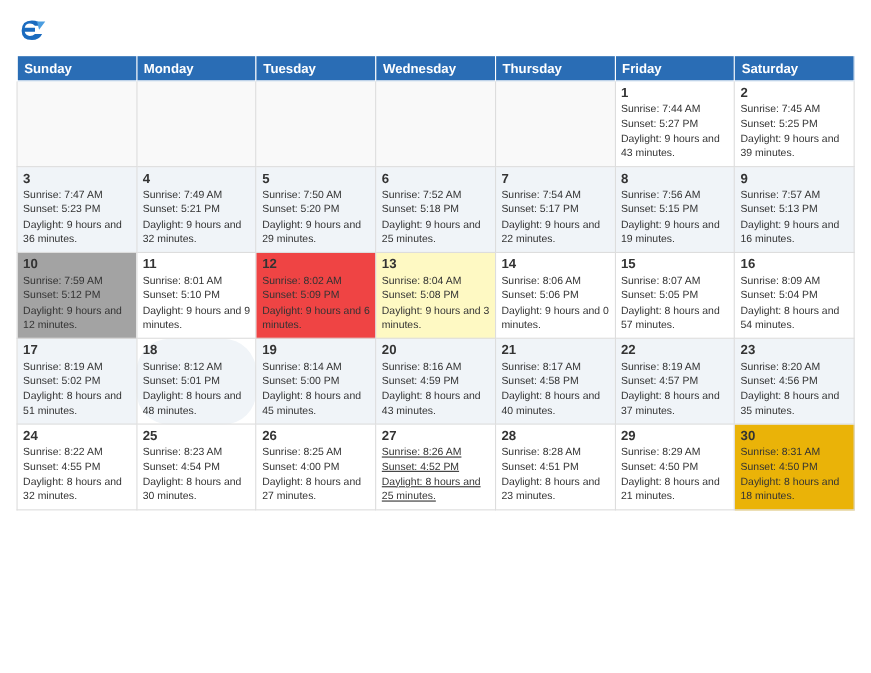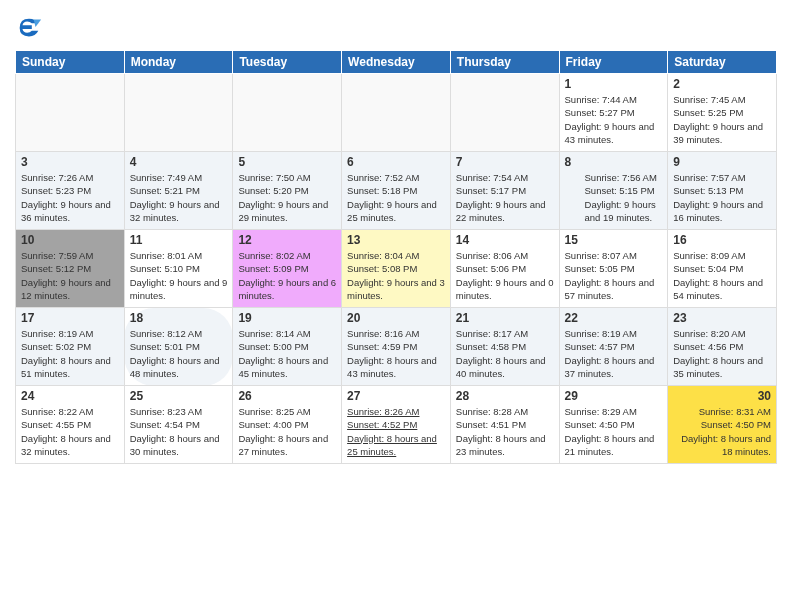--- a/index.html
+++ b/index.html
@@ -152,21 +152,21 @@
           <td style="background: rgb(255, 255, 255);">
             <span class="day-num">2</span>
             <div class="day-info" style="white-space: pre-line;">Sunrise: 7:45 AM
 Sunset: 5:25 PM
 Daylight: 9 hours and 39 minutes.</div>
           </td>
         </tr>
         <tr>
           <td style="background: rgb(240, 244, 248);">
             <span class="day-num">3</span>
-            <div class="day-info" style="white-space: pre-line;">Sunrise: 7:26 AM
+            <div class="day-info" style="white-space: pre-line;">Sunrise: 7:47 AM
 Sunset: 5:23 PM
 Daylight: 9 hours and 36 minutes.</div>
           </td>
           <td style="background: rgb(240, 244, 248);">
             <span class="day-num">4</span>
             <div class="day-info" style="white-space: pre-line;">Sunrise: 7:49 AM
 Sunset: 5:21 PM
 Daylight: 9 hours and 32 minutes.</div>
           </td>
           <td style="background: rgb(240, 244, 248);">
@@ -182,21 +182,21 @@
 Daylight: 9 hours and 25 minutes.</div>
           </td>
           <td style="background: rgb(240, 244, 248);">
             <span class="day-num">7</span>
             <div class="day-info" style="white-space: pre-line;">Sunrise: 7:54 AM
 Sunset: 5:17 PM
 Daylight: 9 hours and 22 minutes.</div>
           </td>
           <td style="background: rgb(240, 244, 248);">
             <span class="day-num">8</span>
-            <div class="day-info" style="white-space: pre-line; margin-left: 20px;">Sunrise: 7:56 AM
+            <div class="day-info" style="white-space: pre-line;">Sunrise: 7:56 AM
 Sunset: 5:15 PM
 Daylight: 9 hours and 19 minutes.</div>
           </td>
           <td style="background: rgb(240, 244, 248);">
             <span class="day-num">9</span>
             <div class="day-info" style="white-space: pre-line;">Sunrise: 7:57 AM
 Sunset: 5:13 PM
 Daylight: 9 hours and 16 minutes.</div>
           </td>
         </tr>
@@ -206,21 +206,21 @@
             <div class="day-info" style="white-space: pre-line;">Sunrise: 7:59 AM
 Sunset: 5:12 PM
 Daylight: 9 hours and 12 minutes.</div>
           </td>
           <td style="background: rgb(255, 255, 255);">
             <span class="day-num">11</span>
             <div class="day-info" style="white-space: pre-line;">Sunrise: 8:01 AM
 Sunset: 5:10 PM
 Daylight: 9 hours and 9 minutes.</div>
           </td>
-          <td style="background: #f0abfc; margin-left: 32px;">
+          <td style="background: #ef4444; margin-left: 32px;">
             <span class="day-num">12</span>
             <div class="day-info" style="white-space: pre-line;">Sunrise: 8:02 AM
 Sunset: 5:09 PM
 Daylight: 9 hours and 6 minutes.</div>
           </td>
           <td style="background: #fef9c3;">
             <span class="day-num">13</span>
             <div class="day-info" style="white-space: pre-line;">Sunrise: 8:04 AM
 Sunset: 5:08 PM
 Daylight: 9 hours and 3 minutes.</div>
@@ -318,21 +318,21 @@
             <div class="day-info" style="white-space: pre-line;">Sunrise: 8:28 AM
 Sunset: 4:51 PM
 Daylight: 8 hours and 23 minutes.</div>
           </td>
           <td style="background: rgb(255, 255, 255);">
             <span class="day-num">29</span>
             <div class="day-info" style="white-space: pre-line;">Sunrise: 8:29 AM
 Sunset: 4:50 PM
 Daylight: 8 hours and 21 minutes.</div>
           </td>
-          <td style="background: #fde047; text-align: right;">
+          <td style="background: #eab308;">
             <span class="day-num">30</span>
             <div class="day-info" style="white-space: pre-line;">Sunrise: 8:31 AM
 Sunset: 4:50 PM
 Daylight: 8 hours and 18 minutes.</div>
           </td>
         </tr>
       </tbody>
   </table>
 </div>
 

